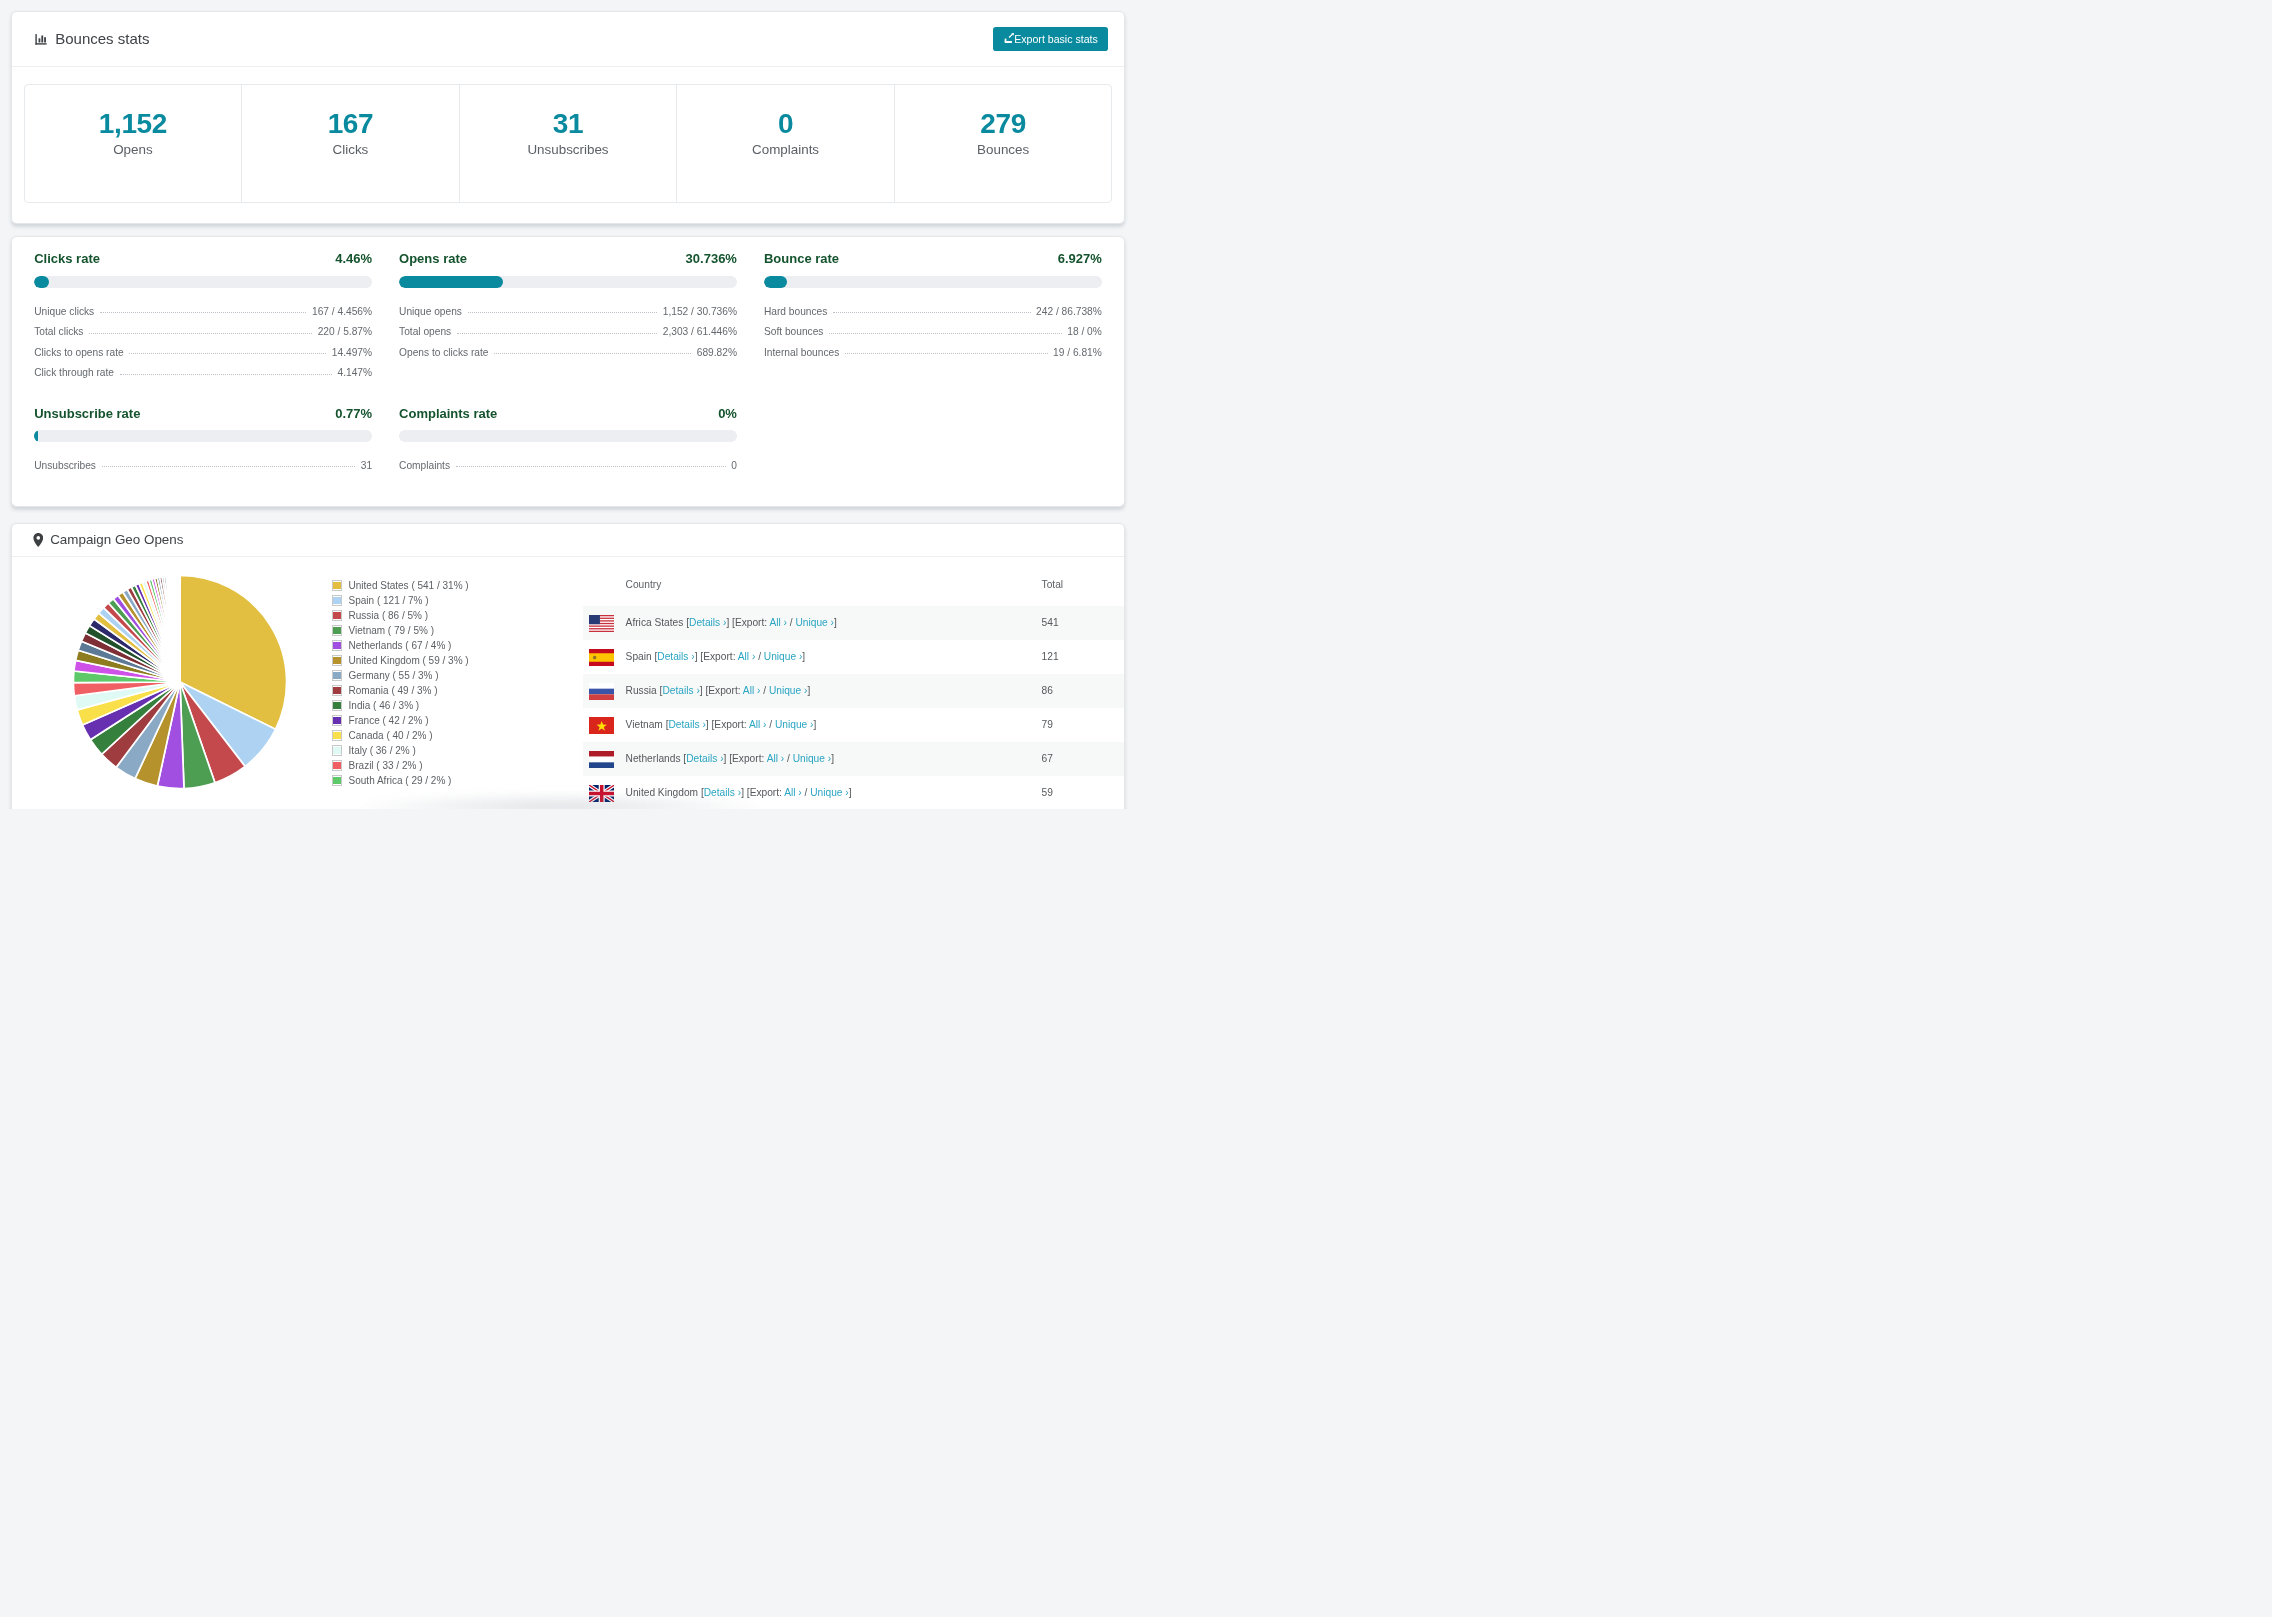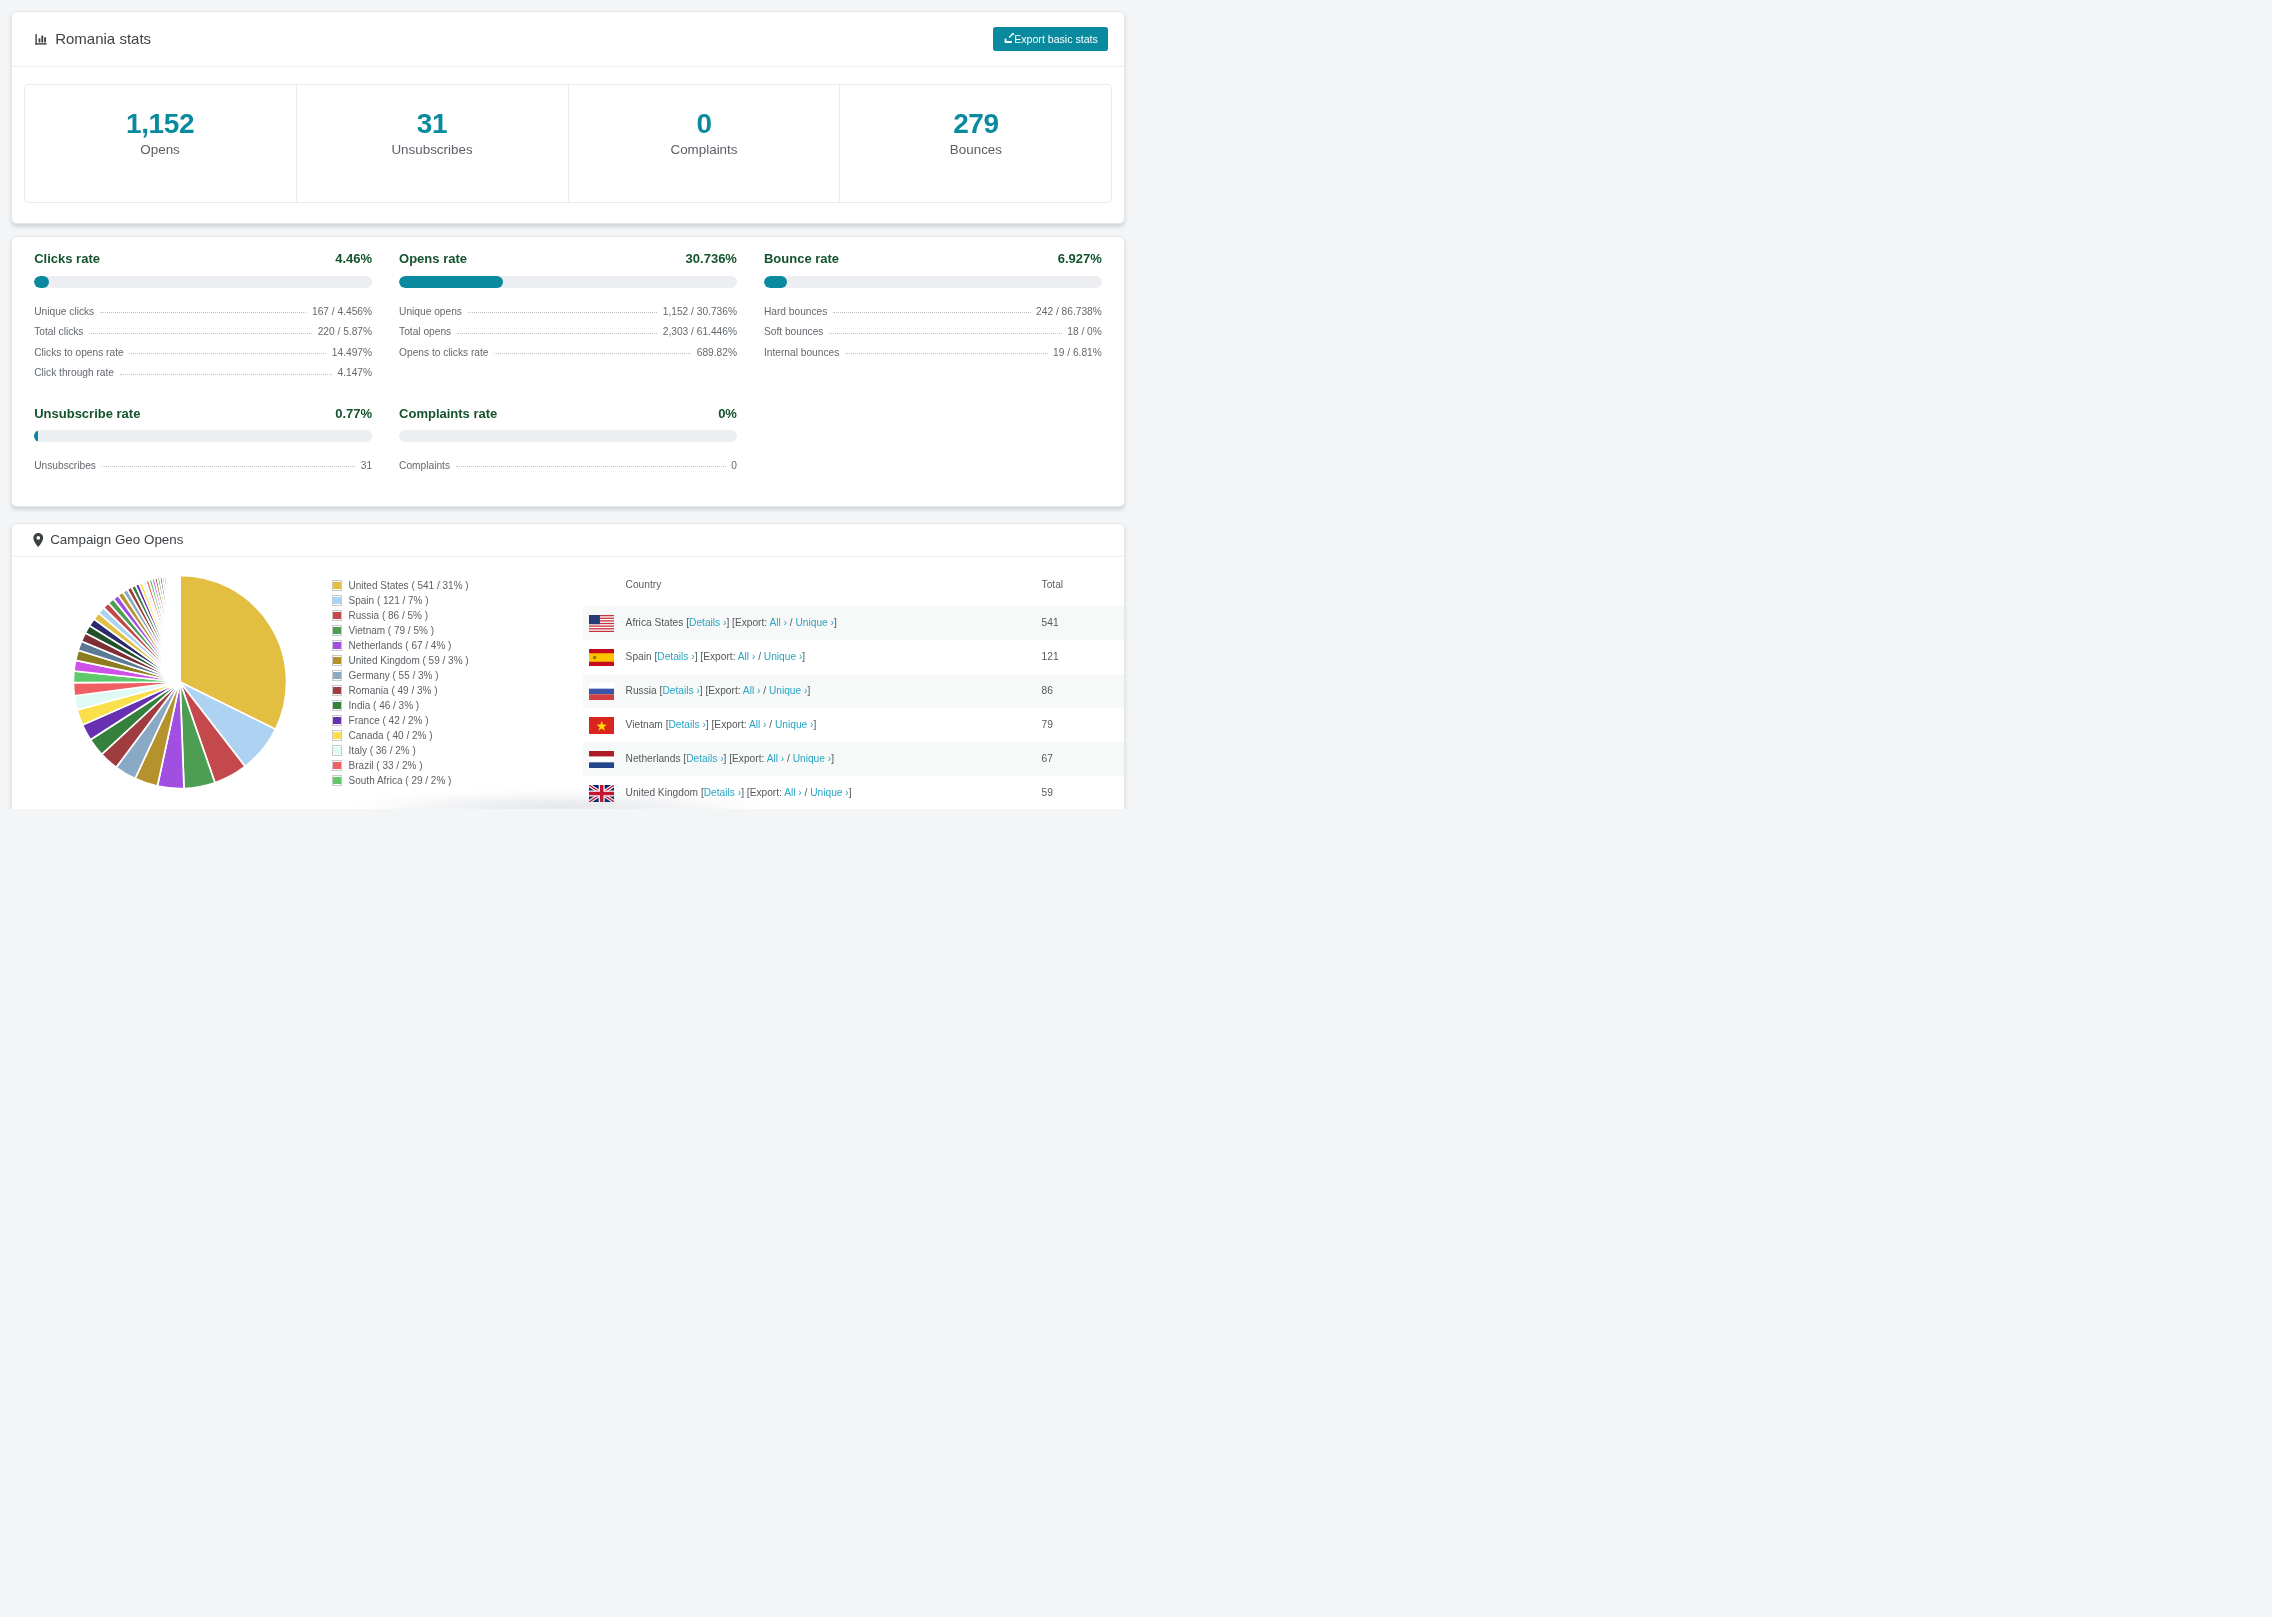--- a/index.html
+++ b/index.html
@@ -78,39 +78,43 @@
         <svg width="14" height="14" viewBox="0 0 20 20">
             <g fill="#3c4043">
           <rect x="2" y="3" width="2" height="15"></rect>
               <rect x="2" y="16" width="16" height="2"></rect>
           <rect x="6.5" y="9" width="2.6" height="6"></rect>
               <rect x="10.5" y="5" width="2.6" height="10"></rect>
               <rect x="14.5" y="7.5" width="2.6" height="7.5"></rect>
         </g>
           </svg>
       </span>
-      <span class="card-title">Romania stats</span>
+      <span class="card-title">Bounces stats</span>
       <button class="btn-teal">
         <span style="display:inline-flex">
           <svg width="10.6" height="10.6" viewBox="0 0 16 16">
               <g fill="#fff">
             <path d="M13.6 2.4 8.4 7.6 7 6.2l5.2-5.2-1.8-.8L15 0l-.2 4.6z"></path>
             <rect x="1" y="12" width="11" height="3" rx="0.5"></rect>
             <rect x="1" y="8.5" width="2.6" height="5"></rect>
           </g>
             </svg>
         </span>
         <span>Export basic stats</span>
       </button>
     </div>
     <div id="tracking-body">
       <div id="stat-boxes">
           <div class="stat-cell">
             <span class="stat-value">1,152</span>
             <span class="stat-label">Opens</span>
+          </div>
+          <div class="stat-cell">
+            <span class="stat-value">167</span>
+            <span class="stat-label">Clicks</span>
           </div>
           <div class="stat-cell">
             <span class="stat-value">31</span>
             <span class="stat-label">Unsubscribes</span>
           </div>
           <div class="stat-cell">
             <span class="stat-value">0</span>
             <span class="stat-label">Complaints</span>
           </div>
           <div class="stat-cell">

